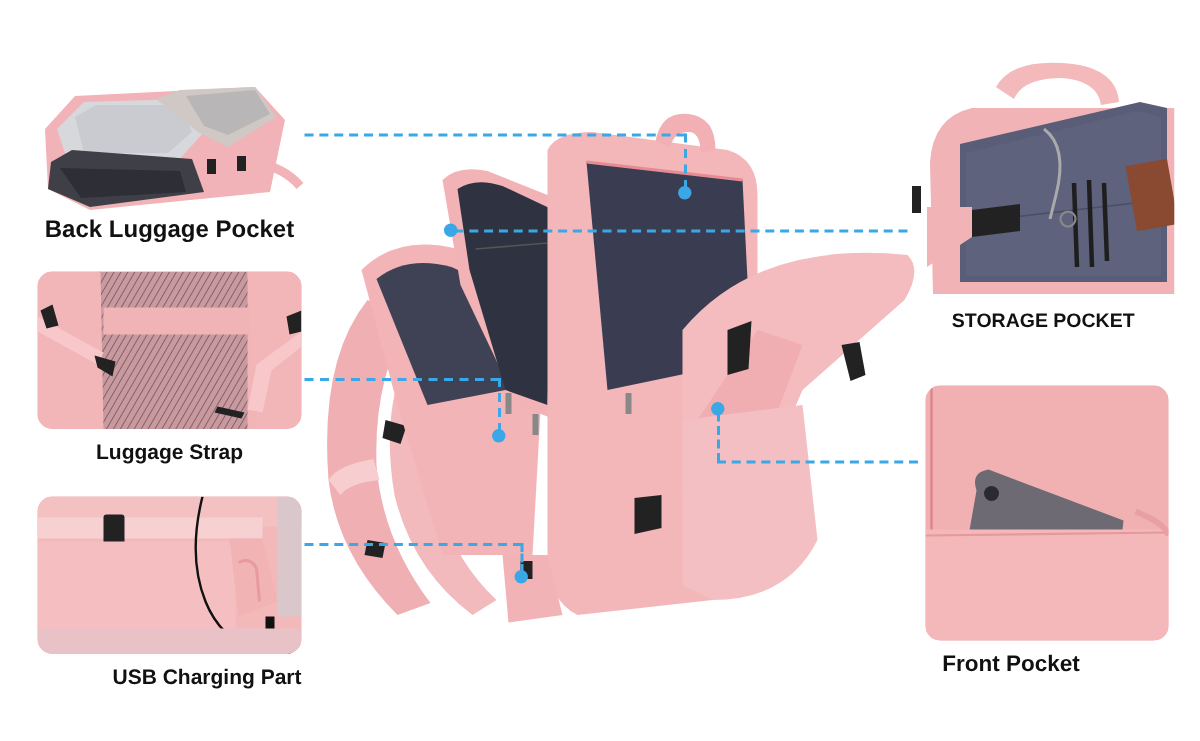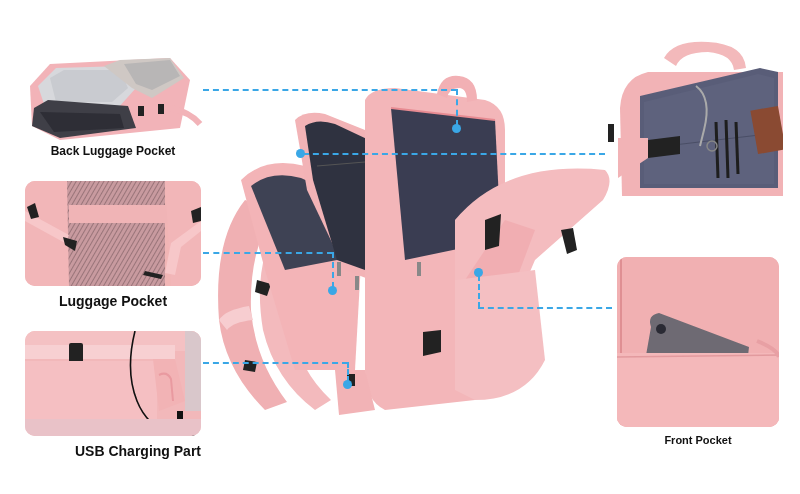--- a/index.html
+++ b/index.html
@@ -50,21 +50,21 @@
     <path d="M84 38 L100 32 L150 30 L164 50 L132 70 L112 60 Z" fill="#cfc8c4"></path>
     <path d="M104 36 L150 32 L160 48 L132 62 L116 56 Z" fill="#b8b6b6"></path>
     <path d="M14 80 L28 72 L108 78 L116 100 L40 110 L12 98 Z" fill="#3f3f47"></path>
     <path d="M20 84 L100 86 L104 100 L34 104 Z" fill="#2e2e36"></path>
     <rect x="118" y="78" width="6" height="10" fill="#222"></rect>
     <rect x="138" y="76" width="6" height="10" fill="#222"></rect>
     <path d="M150 80 Q170 84 180 96" stroke="#f2b3b8" stroke-width="6" fill="none"></path>
     <rect x="186" y="98" width="4" height="8" fill="#222"></rect>
   </svg>
 </div>
-<div class="label" style="left:28px; top:145px; width:170px; font-size:12px;text-align:center;">Back Luggage Pocket</div>
+<div class="label" style="left:28px; top:145px; width:170px; font-size:16px;text-align:center;">Back Luggage Pocket</div>
 
 <div class="panel" style="left:25px; top:181px; width:176px; height:105px; background:#f1b5b5;">
   <svg width="176" height="105" viewBox="0 0 176 105">
     <defs>
       <pattern id="mesh" width="4" height="4" patternUnits="userSpaceOnUse" patternTransform="rotate(30)">
         <rect width="4" height="4" fill="#c89a9f"></rect>
         <line x1="0" y1="0" x2="0" y2="4" stroke="#7a5a60" stroke-width="1.2"></line>
       </pattern>
     </defs>
     <rect x="40" y="0" width="100" height="105" fill="url(#mesh)"></rect>
@@ -72,21 +72,21 @@
     <path d="M0 0 L42 0 L44 105 L0 105 Z" fill="#f2b6b8"></path>
     <path d="M140 0 L176 0 L176 105 L146 105 Z" fill="#f2b6b8"></path>
     <path d="M0 30 L44 54 L40 62 L0 40 Z" fill="#f7c7c9"></path>
     <path d="M2 26 L10 22 L14 36 L6 38 Z" fill="#222"></path>
     <path d="M38 56 L52 60 L50 70 L40 64 Z" fill="#222"></path>
     <path d="M176 40 L146 62 L140 92 L150 94 L156 66 L176 50 Z" fill="#f7c7c9"></path>
     <path d="M120 90 L138 94 L136 98 L118 94 Z" fill="#222"></path>
     <path d="M166 30 L176 26 L176 40 L168 42 Z" fill="#222"></path>
   </svg>
 </div>
-<div class="label" style="left:25px; top:293px; width:176px; font-size:14px;">Luggage Pocket</div>
+<div class="label" style="left:25px; top:293px; width:176px; font-size:14px;">Luggage Strap</div>
 
 <div class="panel" style="left:25px; top:331px; width:176px; height:105px; background:#f2b8ba;">
   <svg width="176" height="105" viewBox="0 0 176 105">
     <rect x="0" y="0" width="176" height="20" fill="#f4c1c3"></rect>
     <rect x="0" y="14" width="150" height="14" fill="#f7d0d2"></rect>
     <rect x="44" y="12" width="14" height="22" rx="2" fill="#222"></rect>
     <rect x="0" y="30" width="132" height="60" fill="#f5bfc2"></rect>
     <path d="M128 28 L150 28 L160 70 L134 80 Z" fill="#f2b3b5"></path>
     <path d="M134 44 Q142 40 146 48 L148 70" stroke="#e99aa0" stroke-width="2" fill="none"></path>
     <rect x="152" y="80" width="6" height="12" fill="#111"></rect>
@@ -110,34 +110,35 @@
     <path d="M118 82 L120 140" stroke="#1e1e1e" stroke-width="3"></path>
     <path d="M128 84 L130 136" stroke="#1e1e1e" stroke-width="3"></path>
     <rect x="146" y="70" width="28" height="44" transform="rotate(-10 160 92)" fill="#8a4a32"></rect>
     <path d="M88 48 Q104 60 96 92 L92 108" stroke="#aaa" stroke-width="2" fill="none"></path>
     <circle cx="104" cy="108" r="5" fill="none" stroke="#888" stroke-width="1.5"></circle>
     <rect x="-2" y="86" width="8" height="18" fill="#222"></rect>
     <path d="M10 100 L40 100 L40 120 L10 140 Z" fill="#f2b3b6"></path>
   </svg>
 </div>
 <div class="label" style="left:608px; top:207px; width:175px; font-size:13px;">
+  <div>STORAGE POCKET</div>
 </div>
 
 <div class="panel" style="left:617px; top:257px; width:162px; height:170px; background:#f1aeb0;">
   <svg width="162" height="170" viewBox="0 0 162 170">
     <rect x="0" y="0" width="162" height="170" fill="#f1b0b2"></rect>
     <line x1="4" y1="0" x2="4" y2="170" stroke="#d88488" stroke-width="1.5"></line>
     <path d="M34 70 Q30 58 42 56 L132 90 L130 108 L28 104 Z" fill="#6e6a73"></path>
     <circle cx="44" cy="72" r="5" fill="#2a2a34"></circle>
     <rect x="0" y="96" width="162" height="74" fill="#f4b8ba"></rect>
     <line x1="0" y1="100" x2="162" y2="98" stroke="#e29a9e" stroke-width="1.5"></line>
     <path d="M140 84 Q160 92 162 100" stroke="#e8a0a4" stroke-width="4" fill="none"></path>
   </svg>
 </div>
-<div class="label" style="left:617px; top:434px; width:162px; font-size:11px;">Front Pocket</div>
+<div class="label" style="left:593px; top:434px; width:162px; font-size:15px;">Front Pocket</div>
 
 <div style="position:absolute; left:205px; top:70px; width:410px; height:355px;">
   <svg width="410" height="355" viewBox="0 0 410 355">
 
     <path d="M40 130 Q8 170 14 250 Q20 300 60 340 L82 332 Q50 290 46 240 Q44 180 70 140 Z" fill="#f0b0b3"></path>
     <path d="M70 160 Q48 200 58 260 Q70 310 110 340 L126 330 Q94 300 86 256 Q80 210 96 170 Z" fill="#f3babd"></path>
     <path d="M14 250 Q20 240 44 236 L48 250 Q28 252 22 260 Z" fill="#f7cdd0"></path>
     <path d="M52 210 L66 214 L62 226 L50 222 Z" fill="#222"></path>
     <path d="M40 290 L52 292 L50 302 L38 300 Z" fill="#222"></path>
 

